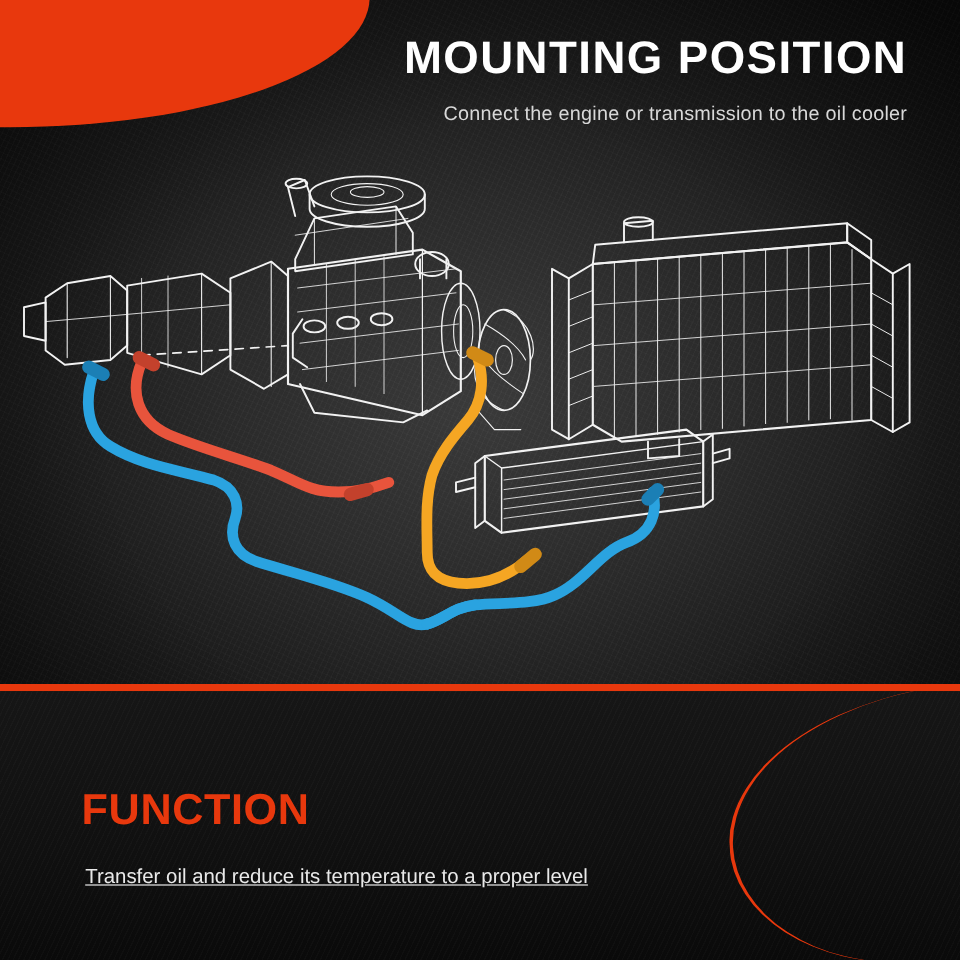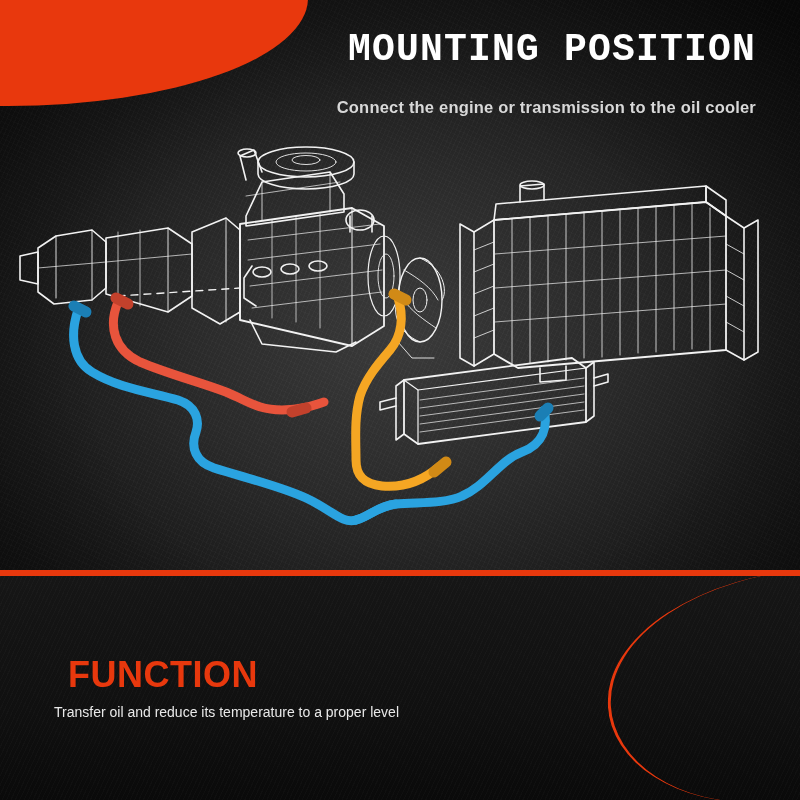--- a/index.html
+++ b/index.html
@@ -56,28 +56,27 @@
     text-align: right;
     width: 620px;
   }
   .header-title {
     color: #ffffff;
     font-size: 38px;
     font-weight: bold;
     letter-spacing: 1.2px;
     line-height: 1.05;
     margin: 0;
-    font-family: Liberation Mono, monospace;
   }
   .header-sub {
     color: #d8d8d8;
     font-size: 16.5px;
-    font-weight: bold;
+    font-weight: normal;
     letter-spacing: 0.2px;
-    margin: 28px 0 0 0;
+    margin: 16px 0 0 0;
   }
 
   
   .divider-bar {
     position: absolute;
     left: 0;
     top: 570px;
     width: 800px;
     height: 6px;
     background: #e8380d;
@@ -116,22 +115,23 @@
     font-size: 36px;
     font-weight: bold;
     letter-spacing: 0.5px;
     margin: 16px;
   }
   .function-sub {
     position: absolute;
     left: 54px;
     top: 128px;
     color: #e9e9e9;
-    font-size: 14px;
-    margin: 0;
+    font-size: 17px;
+    margin: 17px;
+    text-decoration: underline;
   }
 
   
   .diagram {
     position: absolute;
     left: 0;
     top: 120px;
     width: 800px;
     height: 450px;
   }

